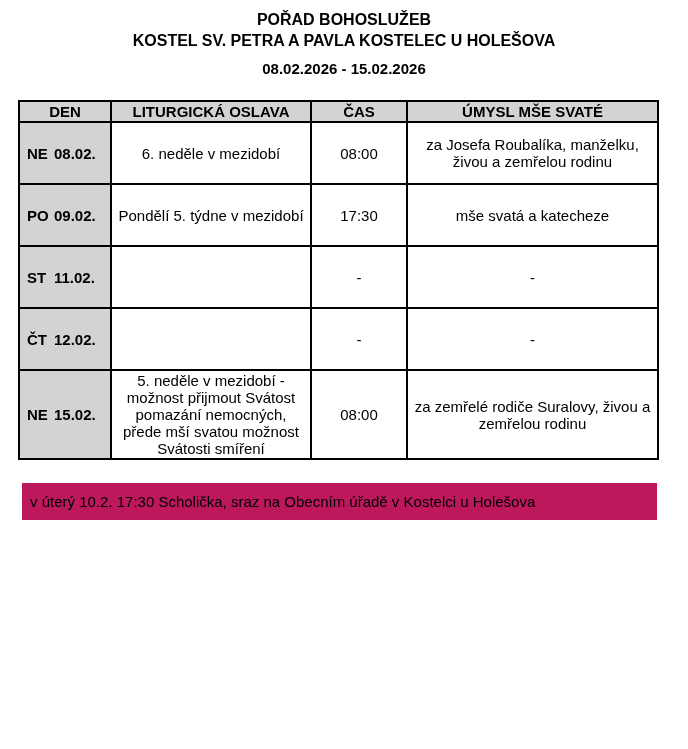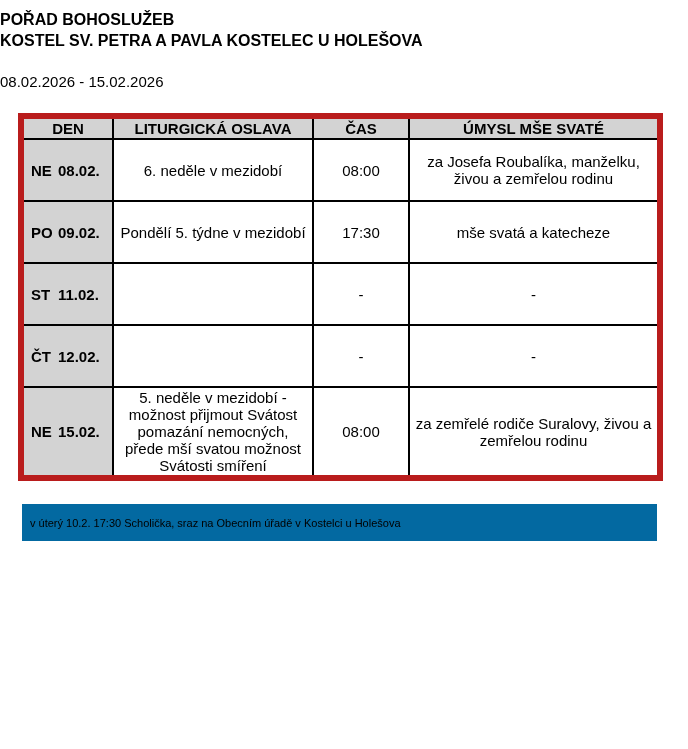--- a/index.html
+++ b/index.html
@@ -8,38 +8,38 @@
     color: #000000;
     -webkit-font-smoothing: antialiased;
   }
   .page {
     position: relative;
     width: 688px;
     height: 749px;
     background: #ffffff;
     overflow: hidden;
   }
-  .titles { text-align: left; padding-top: 9px; }
+  .titles { text-align: center; padding-top: 9px; }
   .title-line1, .title-line2 {
     font-size: 16px;
     font-weight: bold;
     line-height: 21px;
   }
   .title-date {
     font-size: 15px;
-    font-weight: normal;
+    font-weight: bold;
     line-height: 20px;
-    margin-top: 21px;
+    margin-top: 8px;
   }
   table.schedule {
     border-collapse: collapse;
     table-layout: fixed;
     margin: 21px 8px 0 18px;
     width: 639px;
-    border: 6px solid #b91c1c;
+    border: 1px solid #b91c1c;
   }
   .schedule th, .schedule td {
     border: 2px solid #000000;
     font-size: 15px;
     line-height: 17px;
     padding: 1px 4px;
     text-align: center;
     vertical-align: middle;
     overflow: hidden;
     word-wrap: break-word;
@@ -58,25 +58,25 @@
     text-align: left;
     padding-left: 7px;
     white-space: nowrap;
   }
   .day-abbr { display: inline-block; min-width: 27px; }
   .footer-note {
     box-sizing: border-box;
     margin: 23px 0 0 22px;
     width: 635px;
     height: 37px;
-    background: #0369a1;
+    background: #be185d;
     display: flex;
     align-items: center;
     padding-left: 8px;
-    font-size: 11px;
+    font-size: 15px;
   }
 </style>
 </head>
 <body>
 
 <div class="page">
 
   <div class="titles">
     <div class="title-line1">POŘAD BOHOSLUŽEB</div>
     <div class="title-line2">KOSTEL SV. PETRA A PAVLA KOSTELEC U HOLEŠOVA</div>

